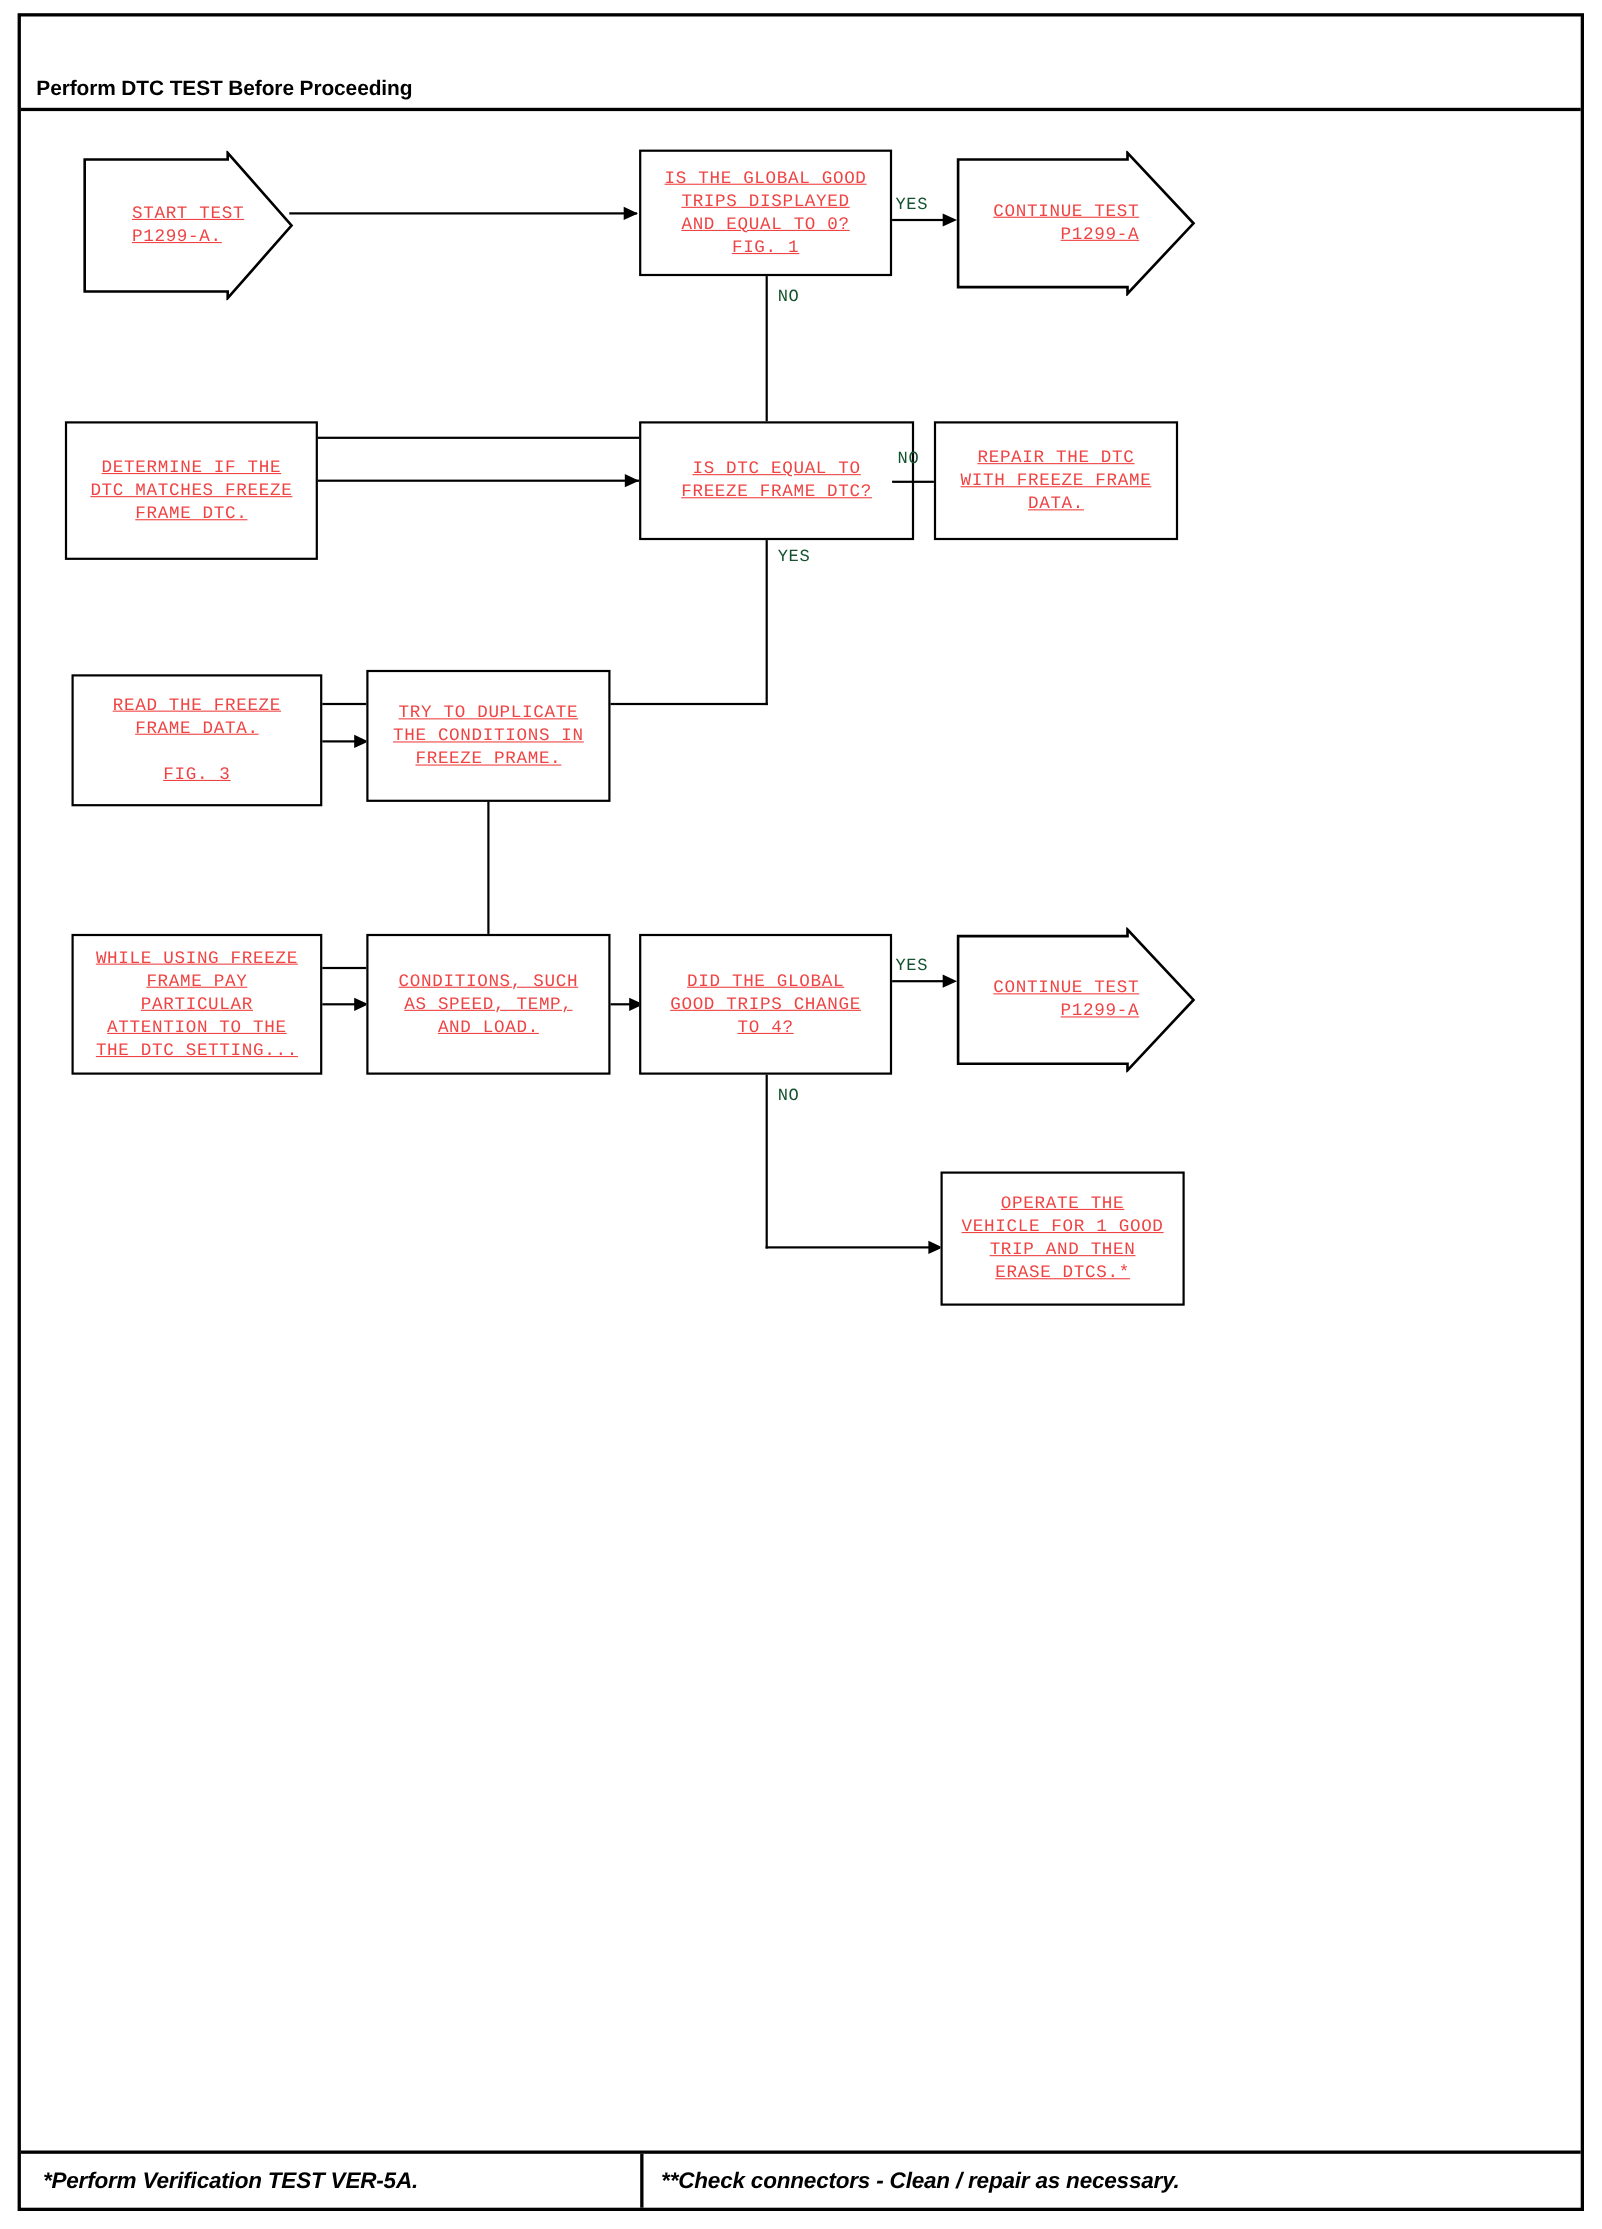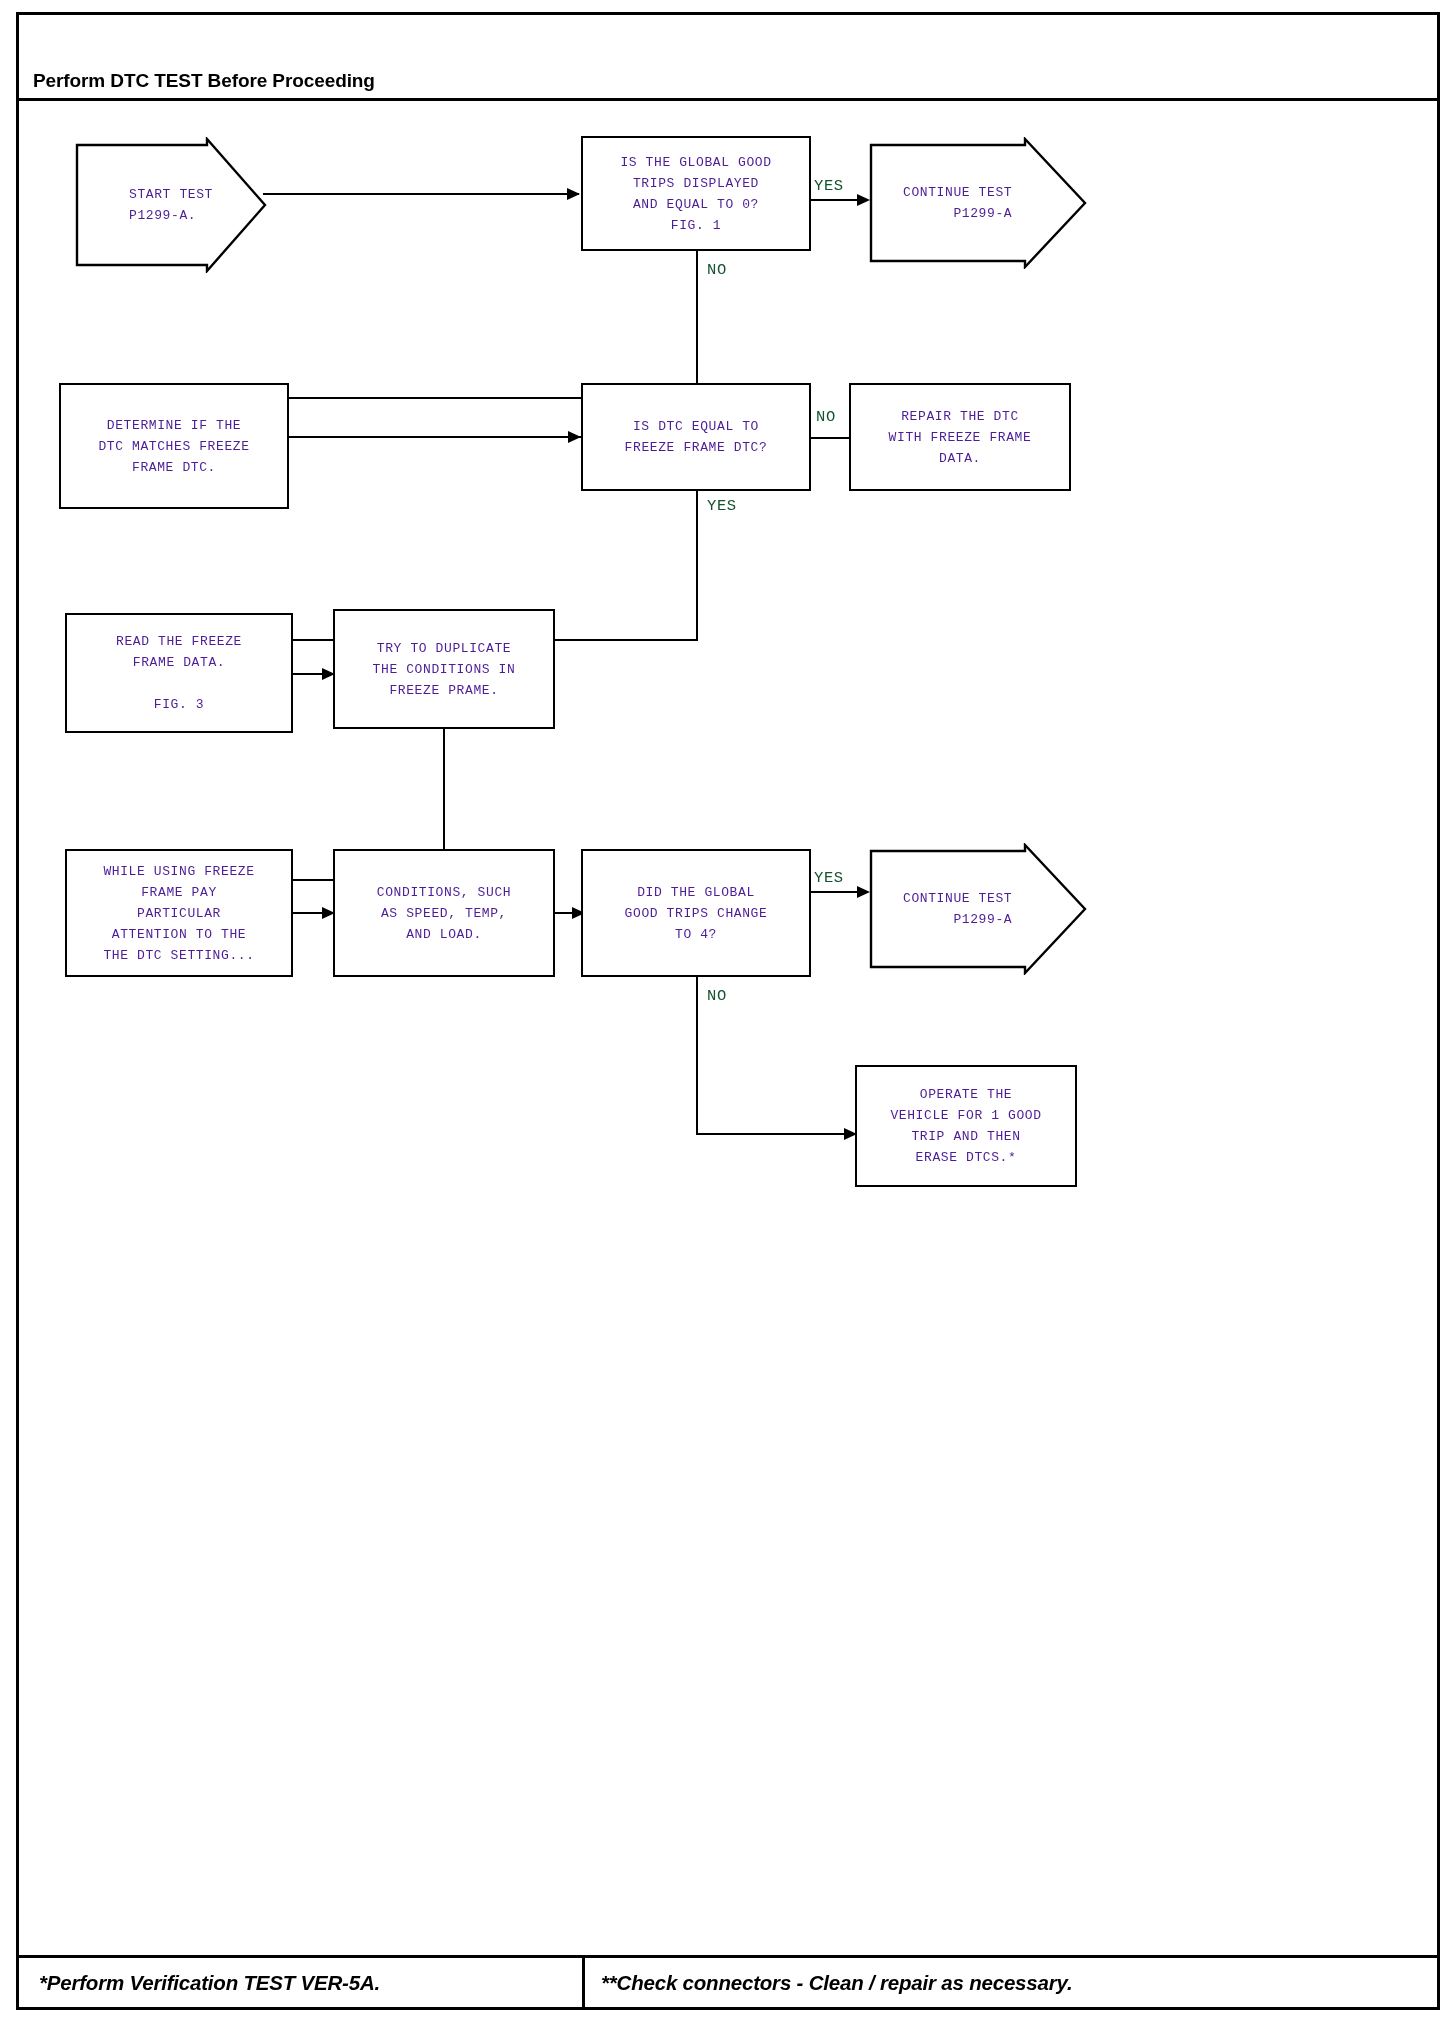--- a/index.html
+++ b/index.html
@@ -138,25 +138,26 @@
     border: 2px solid #000;
     background: #fff;
     display: flex;
     align-items: center;
     justify-content: center;
     text-align: center;
   }
   .box .box-text,
   .arrow-shape .box-text {
     font-family: "Liberation Mono", monospace;
-    font-size: 13px;
+    font-size: 16px;
     line-height: 21px;
     letter-spacing: 0.6px;
     white-space: pre-line;
-    color: #4c1d95;
+    color: #ef4444;
+    text-decoration: underline;
   }
 
   
   .arrow-shape {
     position: absolute;
   }
   .arrow-shape svg {
     position: absolute;
     left: 0;
     top: 0;
@@ -267,21 +268,21 @@
 
     <div class="node box" style="left:40px; top:282px; width:230px; height:126px;">
       <span class="box-text">DETERMINE IF THE
 DTC MATCHES FREEZE
 FRAME DTC.</span>
     </div>
 
     <div class="hline" style="left:270px; top:335px; width:292px;"></div>
     <div class="arrowhead right" style="left:549px; top:330px;"></div>
 
-    <div class="node box" style="left:562px; top:282px; width:230px; height:108px;">
+    <div class="node box" style="left:562px; top:282px; width:250px; height:108px;">
       <span class="box-text">IS DTC EQUAL TO
 FREEZE FRAME DTC?</span>
     </div>
 
     <div class="edge-label" style="left:797px; top:307px;">NO</div>
     <div class="hline" style="left:792px; top:336px; width:50px;"></div>
     <div class="arrowhead right" style="left:834px; top:331px;"></div>
 
     <div class="node box" style="left:830px; top:282px; width:222px; height:108px;">
       <span class="box-text">REPAIR THE DTC

